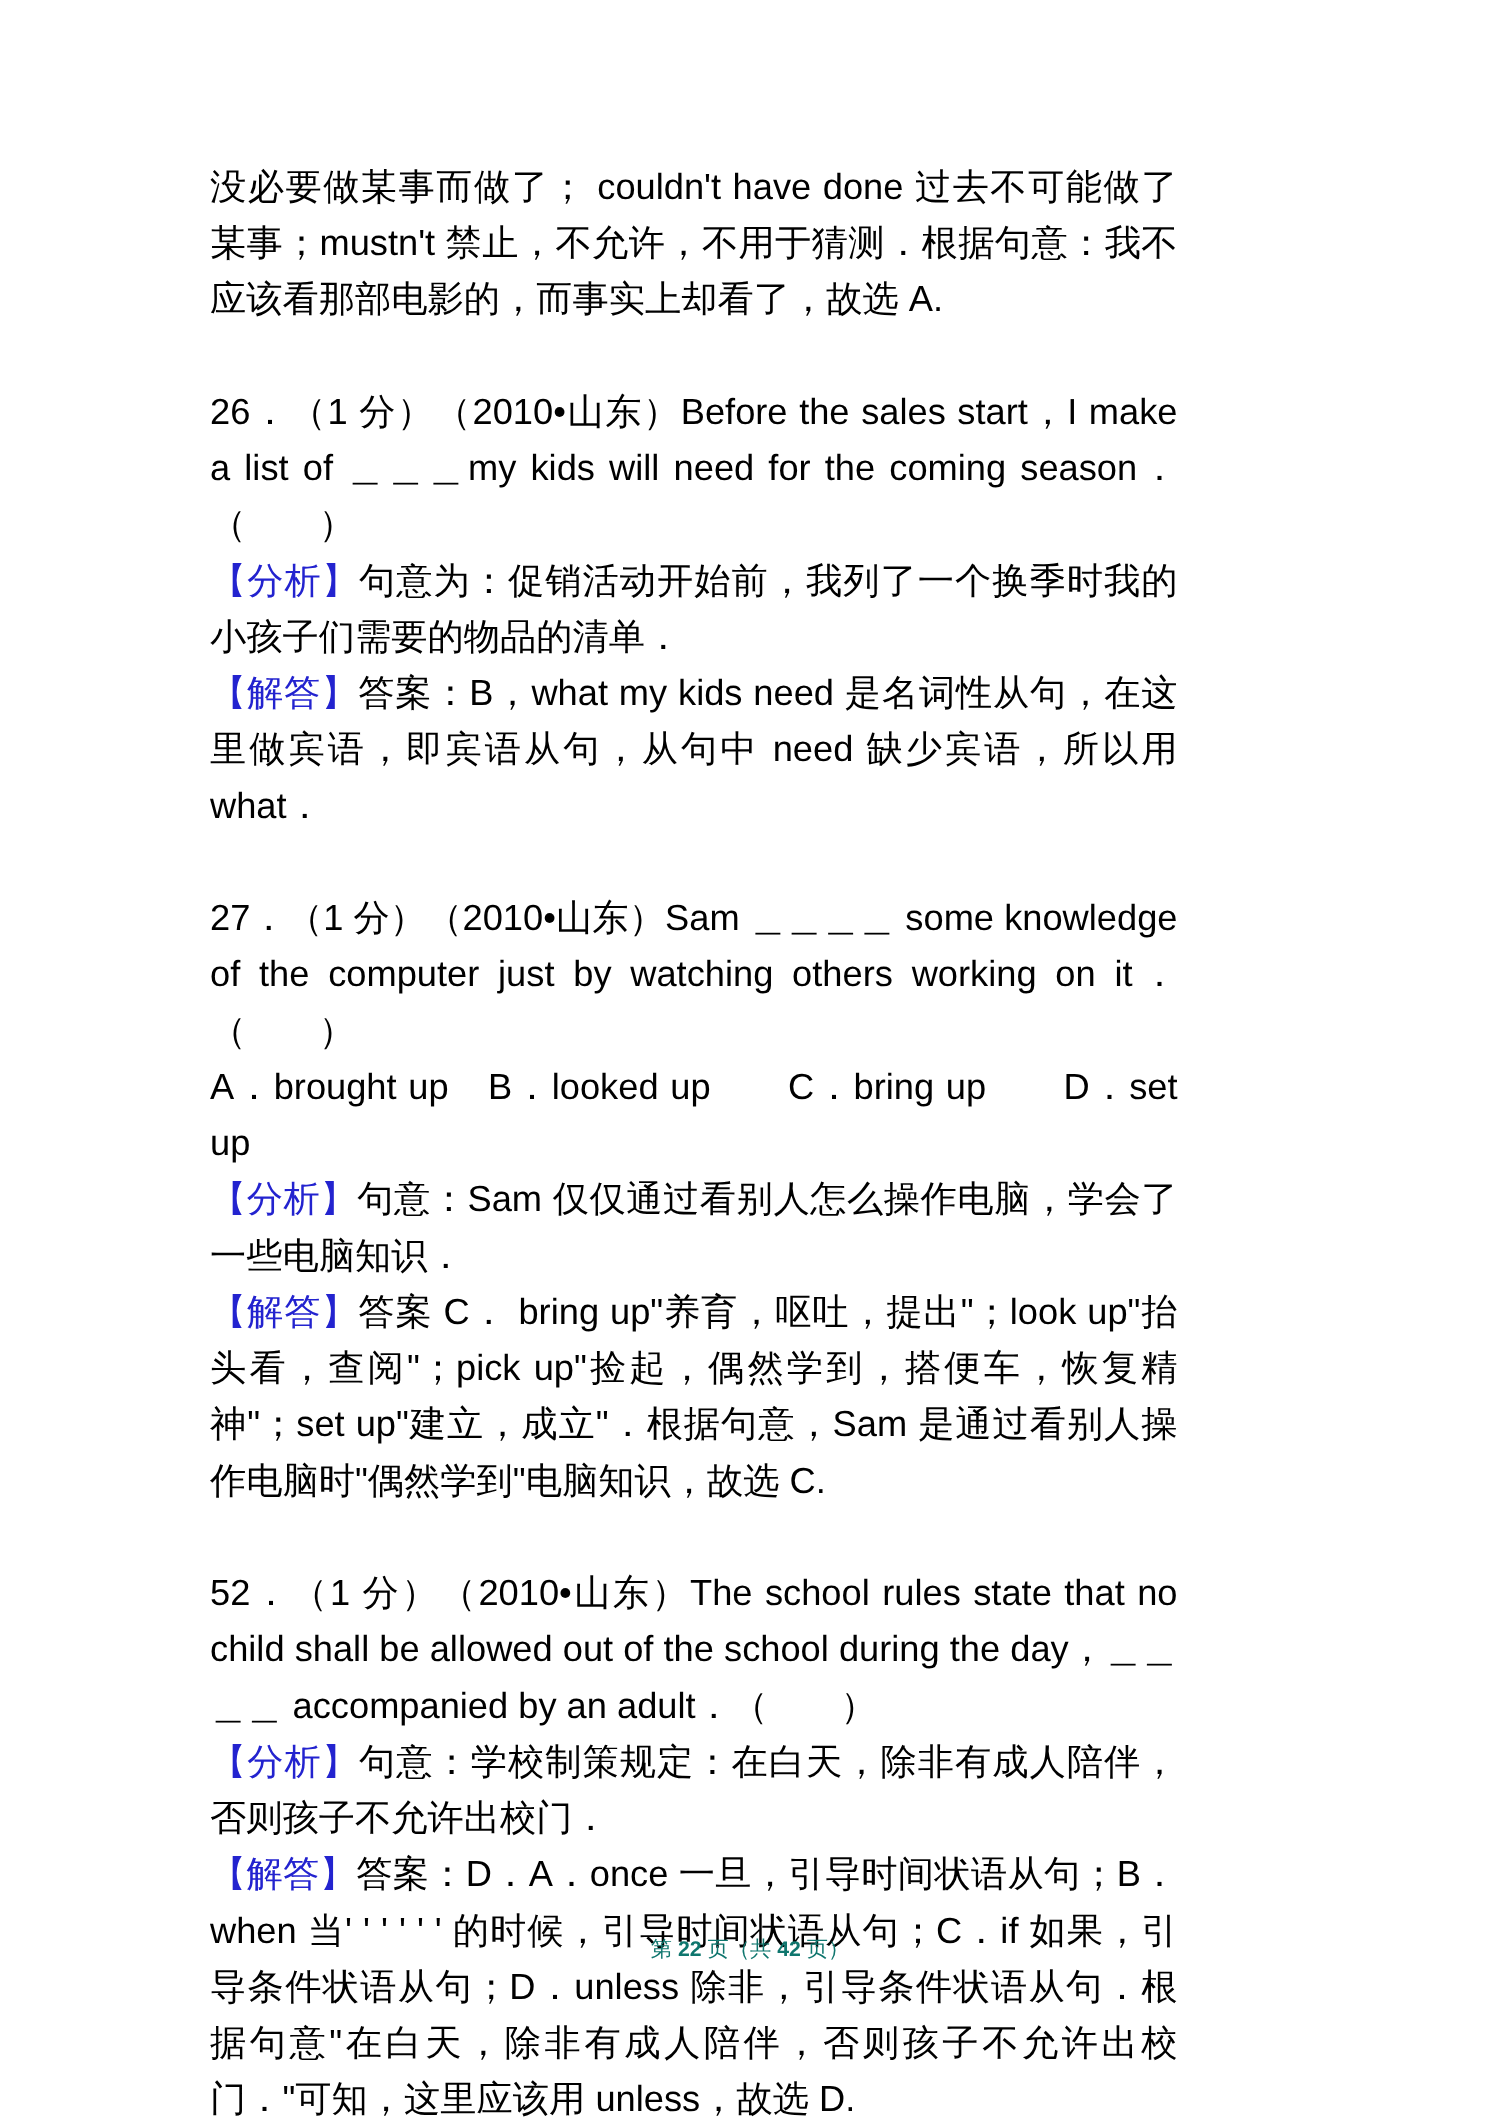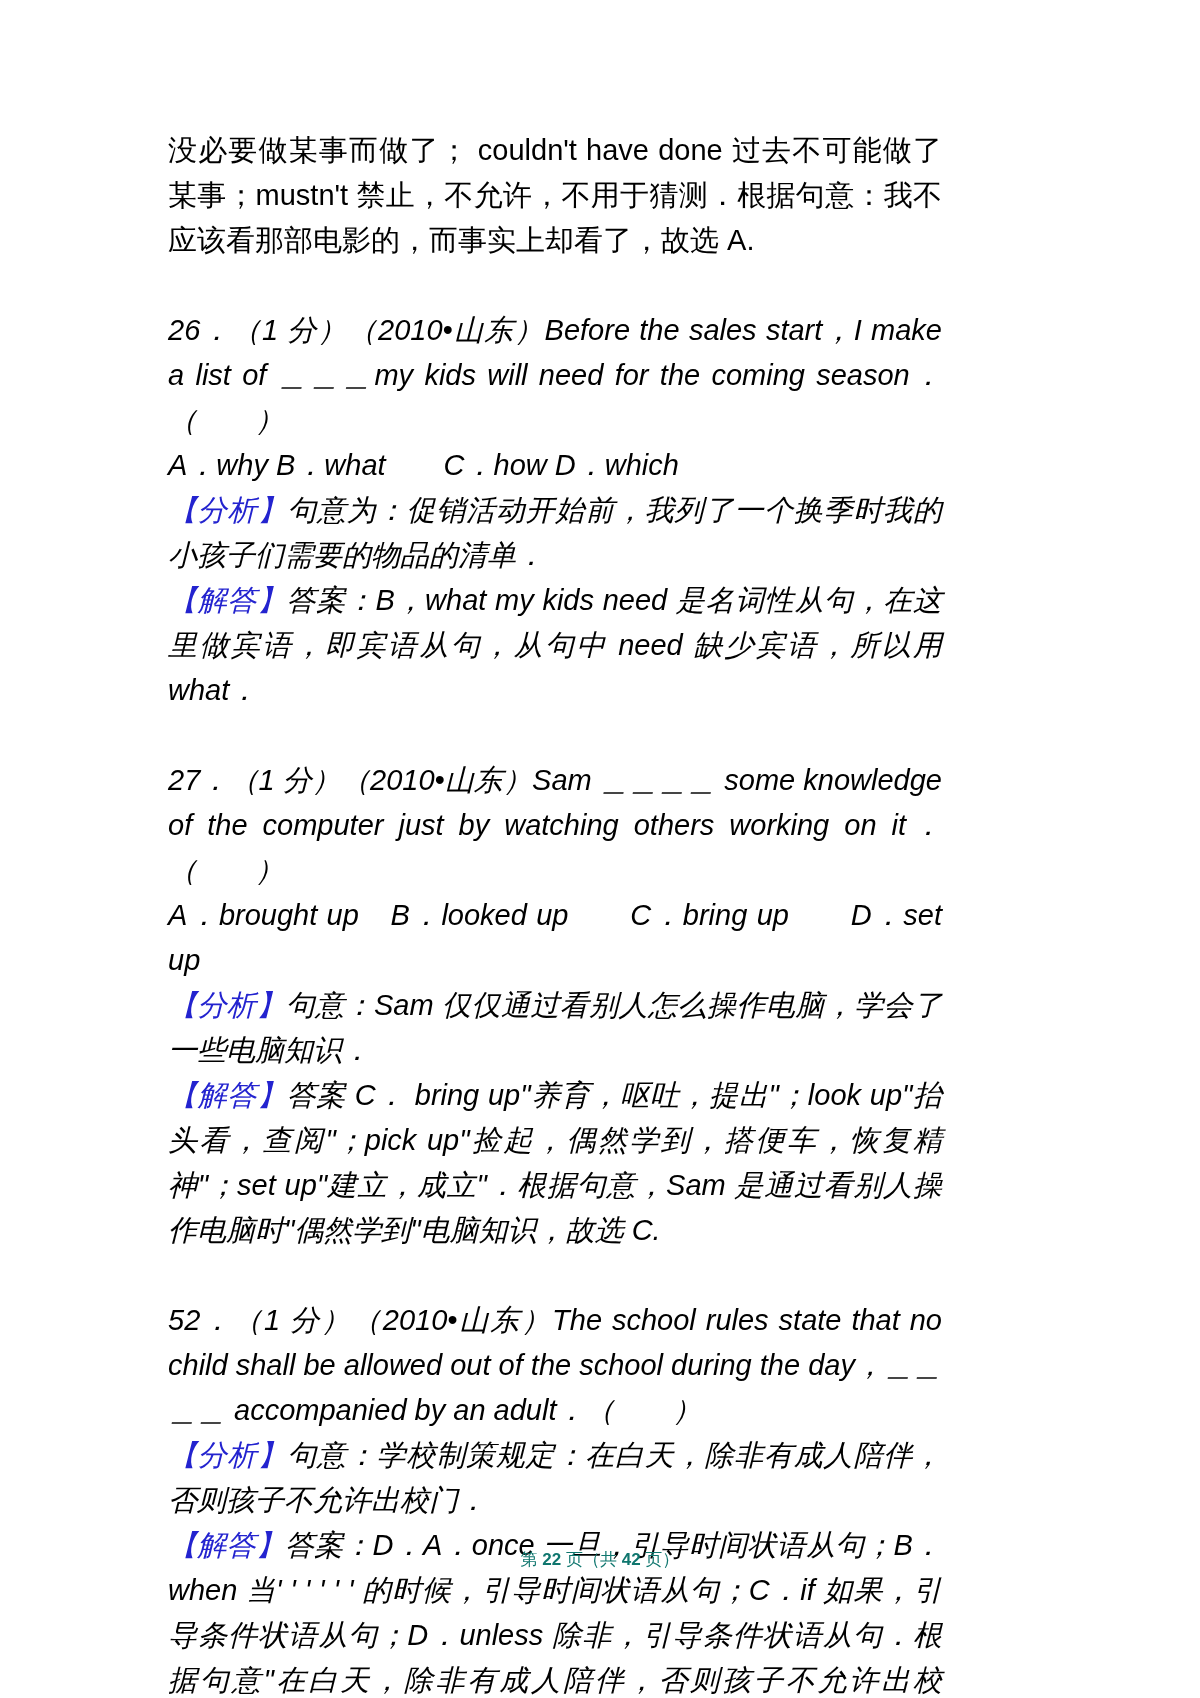--- a/index.html
+++ b/index.html
@@ -22,21 +22,20 @@
     font-size: 29px;
     line-height: 45px;
     text-align: justify;
     text-justify: inter-ideograph;
   }
   .para {
     margin: 0;
   }
   .question {
     margin-top: 45px;
-    font-style: italic;
   }
   .label {
     
   }
   .footer {
     position: absolute;
     top: 1545px;
     left: 0;
     width: 1200px;
     text-align: center;
@@ -50,21 +49,20 @@
 </style>
 </head>
 <body>
 
 <div class="content">
 
   <p class="para">没必要做某事而做了；  couldn't have done  过去不可能做了某事；mustn't  禁止，不允许，不用于猜测．根据句意：我不应该看那部电影的，而事实上却看了，故选 A.</p>
 
   <div class="question">
     <p class="para">26．（1 分）（2010•山东）Before the sales start，I make a list of ＿＿＿my kids will need for the coming season．（　　）</p>
-    <p class="para">A．why B．what　　C．how D．which</p>
     <p class="para"><span class="label" style="color: rgb(35, 35, 207);">【分析】</span><span>句意为：促销活动开始前，我列了一个换季时我的小孩子们需要的物品的清单．</span></p>
     <p class="para"><span class="label" style="color: rgb(35, 35, 207);">【解答】</span><span>答案：B，what my kids need  是名词性从句，在这里做宾语，即宾语从句，从句中 need 缺少宾语，所以用 what．</span></p>
   </div>
 
   <div class="question">
     <p class="para">27．（1 分）（2010•山东）Sam ＿＿＿＿ some knowledge of the computer just by watching others working on it．（　　）</p>
     <p class="para">A．brought up　B．looked up　　C．bring up　　D．set up</p>
     <p class="para"><span class="label" style="color: rgb(35, 35, 207);">【分析】</span><span>句意：Sam 仅仅通过看别人怎么操作电脑，学会了一些电脑知识．</span></p>
     <p class="para"><span class="label" style="color: rgb(35, 35, 207);">【解答】</span><span>答案 C．  bring up"养育，呕吐，提出"；look up"抬头看，查阅"；pick up"捡起，偶然学到，搭便车，恢复精神"；set up"建立，成立"．根据句意，Sam 是通过看别人操作电脑时"偶然学到"电脑知识，故选 C.</span></p>
   </div>

